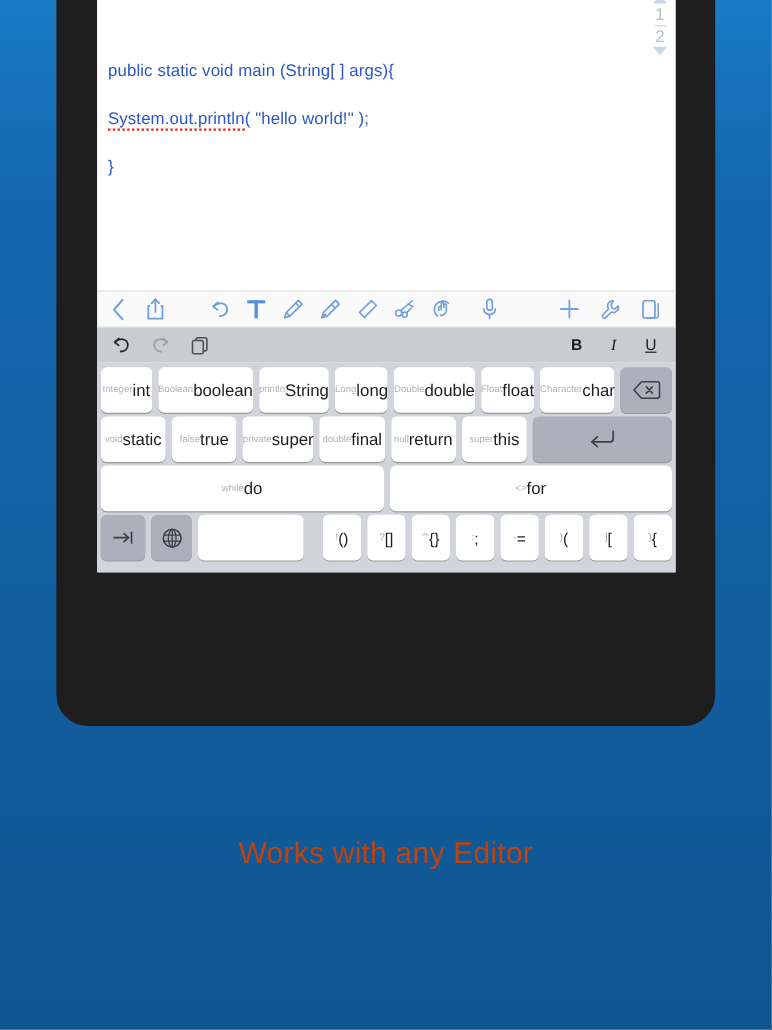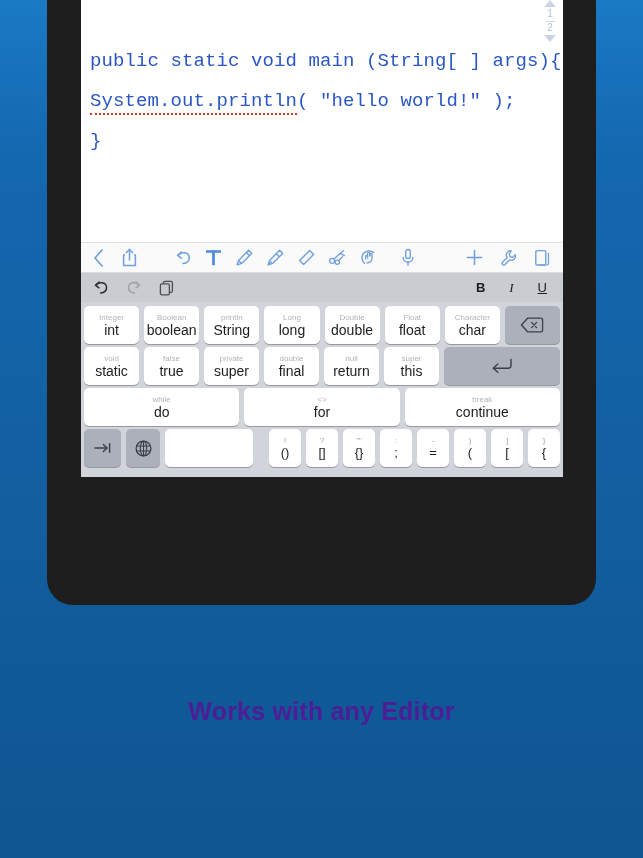--- a/index.html
+++ b/index.html
@@ -20,39 +20,39 @@
     background:#ffffff; overflow:hidden;
   }
 
   
   #canvas{
     position:absolute; left:0; top:0; right:0; height:242px;
     background:#fff;
   }
   .code-line{
     position:absolute; left:9px;
-    color:#2b57c4; font-size:19px; letter-spacing:.1px; white-space:nowrap;font-family:Liberation Mono, monospace;
+    color:#2b57c4; font-size:14px; letter-spacing:.1px; white-space:nowrap;
   }
   #ln1{ top:50px; }
   #ln2{ top:90px; }
   #ln3{ top:130px; }
   .squig{
     border-bottom:2px dotted #e0352b; padding-bottom:1px;
   }
 
   
   #pager{
     position:absolute; right:3px; top:-8px; width:20px; height:58px;
     display:flex; flex-direction:column; align-items:center; justify-content:center;
     gap:2px;
   }
   .tri{ width:0;height:0;border-left:6px solid transparent;border-right:6px solid transparent; }
   .tri.up{ border-bottom:7px solid #c9d4e4; }
   .tri.dn{ border-top:7px solid #c9d4e4; }
-  #pnum{ font-size:10px; color:#b2bfd2; line-height:1.05; text-align:center; }
+  #pnum{ font-size:14px; color:#b2bfd2; line-height:1.05; text-align:center; }
   #pnum .sep{ display:block; width:9px; height:1px; background:#c9d4e4; margin:1px auto; }
 
   
   #toolbar{
     position:absolute; left:0; top:242px; width:100%; height:31px;
     background:#fafafa; border-top:1px solid #e2e2e2; border-bottom:1px solid #dcdcdc;
     display:flex; align-items:center;
   }
   #toolbar .tb{ display:flex; align-items:center; }
   #tb-left{ gap:18px; padding-left:12px; }
@@ -76,38 +76,38 @@
 
   
   #keyboard{
     position:absolute; left:0; top:302px; width:100%; height:175px;
     background:#d1d4da; padding:4px 3px 0 3px;
   }
   .krow{ display:flex; gap:5px; height:38px; margin-bottom:3px; }
   .key{
     flex:1; background:#ffffff; border-radius:5px;
     box-shadow:0 1px 0 rgba(0,0,0,.28);
-    display:flex; flex-direction:column; align-items:center; justify-content:center;
+    display:flex; flex-direction:row; align-items:center; justify-content:center;
     position:relative; cursor:default;
   }
   .key .sub{ font-size:8px; color:#b0b3b8; line-height:1; margin-bottom:1px; }
   .key .main{ font-size:14px; color:#1c1c1e; line-height:1; }
   .key.gray{ background:#abb0ba; }
   .key.sym{ flex:0 0 32px; }
   .key.sym .sub{ font-size:8px; color:#9da1a8; }
   .key.sym .main{ font-size:13px; }
   .key.space{ flex:1 1 auto; }
   .key.iconkey{ justify-content:center; }
   #row4{ gap:5px; }
   #row4 .spacer{ flex:0 0 6px; }
 
   
   #caption{
     position:absolute; left:0; top:697px; width:100%;
-    text-align:center; color:#4c1d95; font-size:25px; letter-spacing:.2px;font-weight:bold;
+    text-align:center; color:#c2410c; font-size:25px; letter-spacing:.2px;
   }
 </style>
 </head>
 <body>
 
 <div id="device">
   <div id="screen">
 
     <div id="canvas">
       <div class="code-line" id="ln1">
@@ -333,24 +333,20 @@
 
       <div class="krow" id="row3">
         <div class="key">
           <span class="sub">while</span>
           <span class="main">do</span>
         </div>
         <div class="key">
           <span class="sub">&lt;&gt;</span>
           <span class="main">for</span>
         </div>
-        <div class="key">
-          <span class="sub">break</span>
-          <span class="main">continue</span>
-        </div>
       </div>
 
       <div class="krow" id="row4">
         <div class="key gray iconkey" style="flex:0 0 37px;">
           <svg width="20" height="14" viewBox="0 0 20 14">
             <path d="M2 7 H14" fill="none" stroke="#3c3f45" stroke-width="1.4" stroke-linecap="round"></path>
             <path d="M10.4 3.6 L14 7 L10.4 10.4" fill="none" stroke="#3c3f45" stroke-width="1.4" stroke-linecap="round" stroke-linejoin="round"></path>
             <path d="M16.6 2.6 V11.4" fill="none" stroke="#3c3f45" stroke-width="1.4" stroke-linecap="round"></path>
           </svg>
         </div>

